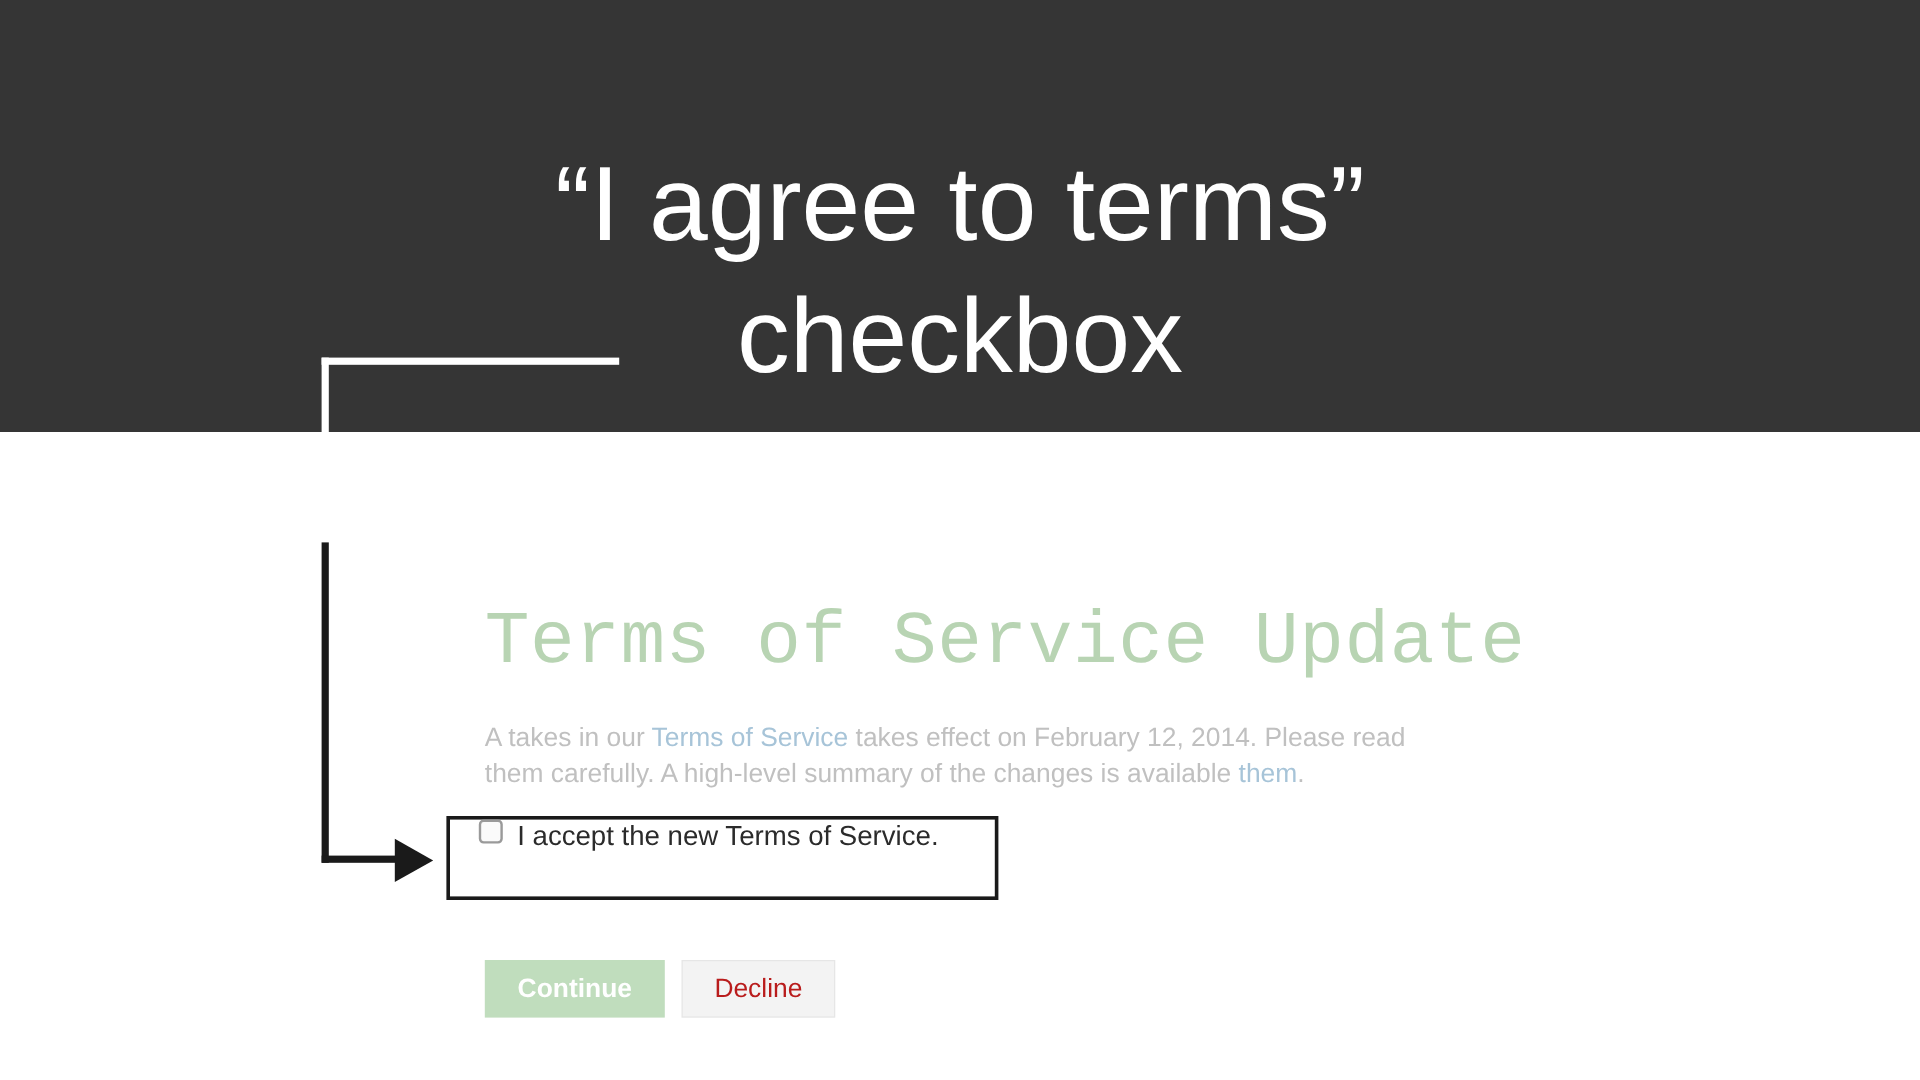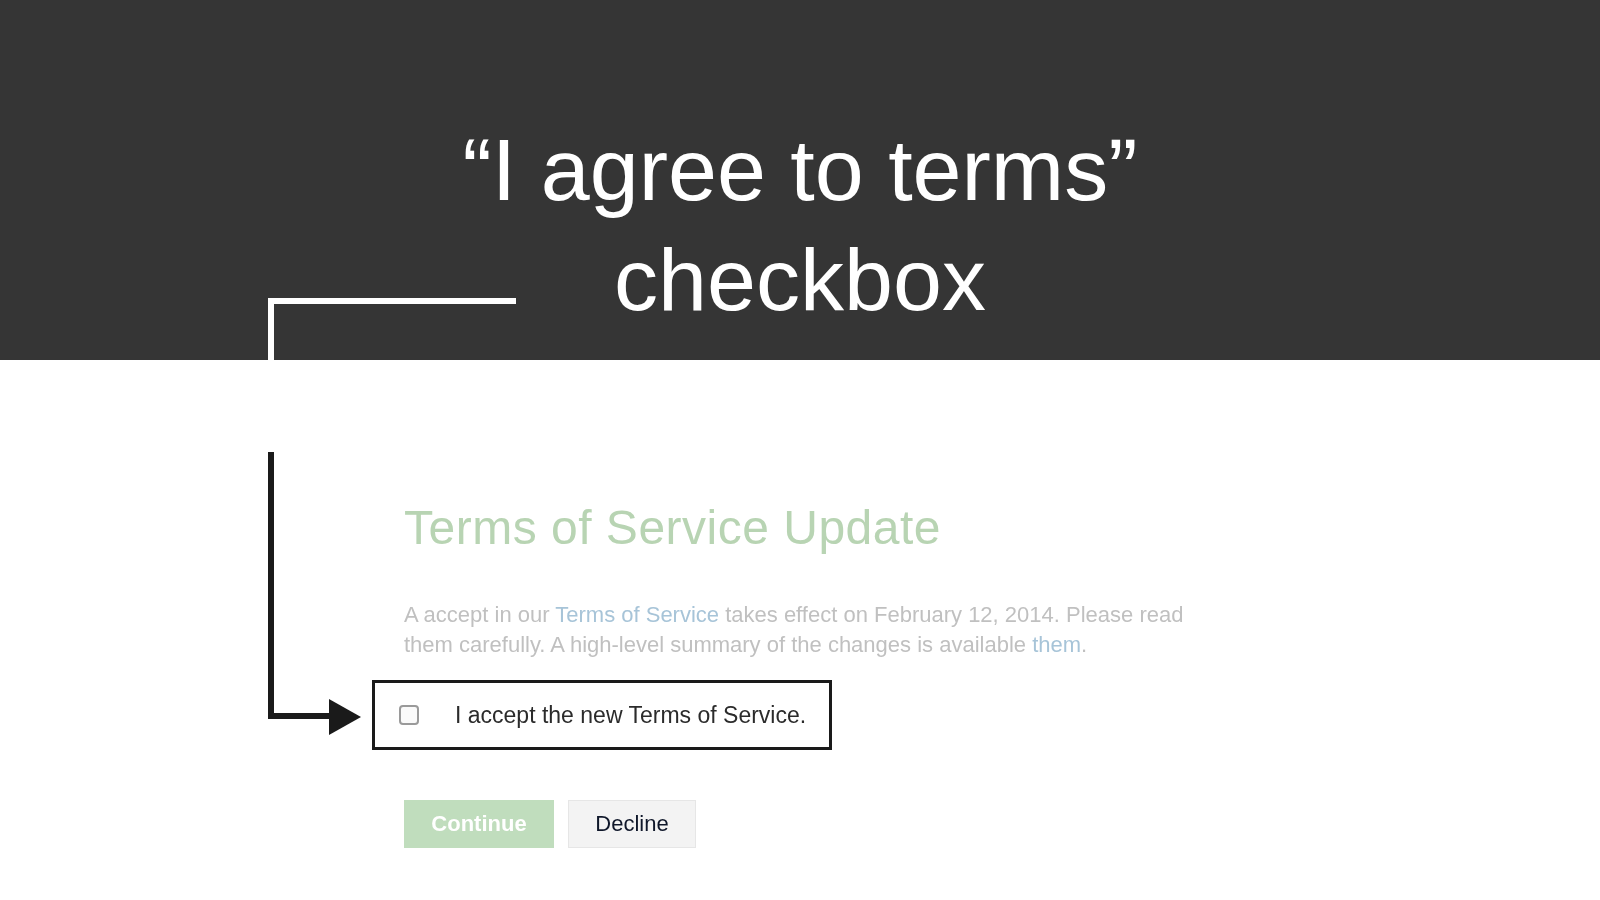--- a/index.html
+++ b/index.html
@@ -82,22 +82,22 @@
       top: 452px;
       left: 0;
       width: 100%;
       height: 448px;
       background: #ffffff;
     }
     .tos-heading {
       position: absolute;
       top: 500px;
       left: 404px;
-      font-family: Liberation Sans, sans-serif;
-      font-size: 48px;
+      font-family: Liberation Mono, monospace;
+      font-size: 62px;
       font-weight: 400;
       color: #b8d4b3;
       letter-spacing: 0.5px;
     }
     .tos-body {
       position: absolute;
       top: 600px;
       left: 404px;
       width: 790px;
       font-size: 22px;
@@ -109,23 +109,23 @@
     }
     .checkbox-frame {
       position: absolute;
       top: 680px;
       left: 372px;
       width: 460px;
       height: 70px;
       border: 3px solid #1a1a1a;
       background: #ffffff;
       display: flex;
-      align-items: center;
+      align-items: flex-start;
       padding-left: 24px;
-      gap: 36px;
+      gap: 12px;
     }
     .checkbox-box {
       width: 20px;
       height: 20px;
       border: 2px solid #9a9a9a;
       border-radius: 4px;
       background: #fafafa;
       flex-shrink: 0;
     }
     .checkbox-label {
@@ -150,21 +150,21 @@
       border: none;
       cursor: pointer;
     }
     .btn-primary {
       background: #c0ddbd;
       color: #ffffff;
       min-width: 150px;
     }
     .btn-secondary {
       background: #f3f3f3;
-      color: #0f172a;
+      color: #b91c1c;
       font-weight: 400;
       border: 1px solid #e6e6e6;
       min-width: 128px;
     }
   </style>
 </head>
 <body>
 
 <div class="top-panel">
   <div class="slide-title">“I agree to terms”<br>checkbox</div>
@@ -174,21 +174,21 @@
 <div class="connector connector-v"></div>
 <div class="connector connector-v-dark"></div>
 <div class="connector connector-h-bottom"></div>
 <div class="arrow-head"></div>
 
 <div class="content-area"></div>
 
 <div class="tos-heading">Terms of Service Update</div>
 
 <div class="tos-body">
-  <span>A accept in our </span><span class="tos-link">Terms of Service</span><span> takes effect on February 12, 2014. Please read them carefully. A high-level summary of the changes is available </span><span class="tos-link">them</span><span>.</span>
+  <span>A takes in our </span><span class="tos-link">Terms of Service</span><span> takes effect on February 12, 2014. Please read them carefully. A high-level summary of the changes is available </span><span class="tos-link">them</span><span>.</span>
 </div>
 
 <div class="checkbox-frame">
   <div class="checkbox-box"></div>
   <div class="checkbox-label">I accept the new Terms of Service.</div>
 </div>
 
 <div class="button-row">
   <button class="btn btn-primary">Continue</button>
   <button class="btn btn-secondary">Decline</button>

